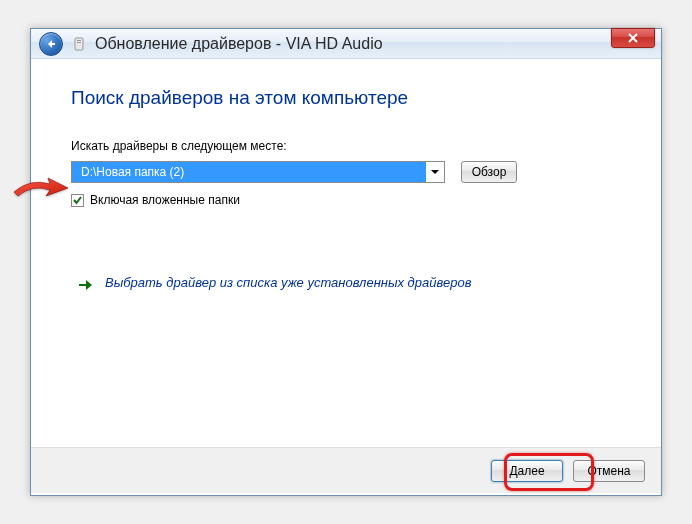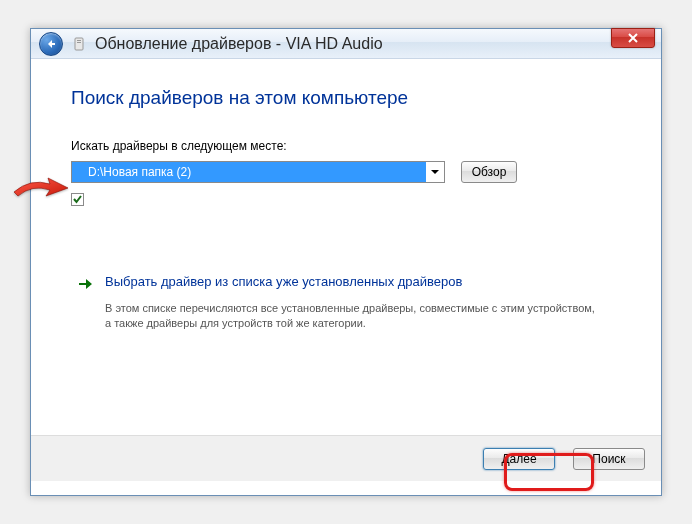--- a/index.html
+++ b/index.html
@@ -87,21 +87,21 @@
     position: relative;
     display: flex;
     align-items: center;
     background: #fff;
   }
   .combo-value {
     flex: 1;
     height: 100%;
     display: flex;
     align-items: center;
-    padding: 0 16px;
+    padding: 0 9px;
     background: #3399ff;
     color: #fff;
     font-size: 12px;
     white-space: nowrap;
     overflow: hidden;
   }
   .combo-arrow {
     width: 18px;
     height: 100%;
     display: flex;
@@ -135,33 +135,33 @@
   .checkbox svg { stroke: #1a6b1a; stroke-width: 2; fill: none; }
   .option-block { display: flex; gap: 10px; padding: 8px 4px; cursor: pointer; }
   .option-arrow {
     flex-shrink: 0;
     width: 20px;
     display: flex;
     justify-content: center;
     padding-top: 2px;
   }
   .option-arrow svg { fill: #0a720a; }
-  .option-title { color: #003399; font-size: 13px; margin-bottom: 12px; }
+  .option-title { color: #003399; font-size: 13px; margin-bottom: 2px; font-style: italic; }
   .option-desc { color: #555; font-size: 11px; line-height: 1.4; max-width: 490px; }
   .footer {
     position: absolute;
-    left: 0; right: 0; bottom: 14px;
+    left: 0; right: 0; bottom: 2px;
     height: 46px;
     background: #f0f0f0;
     border-top: 1px solid #ddd;
     display: flex;
     align-items: center;
     justify-content: flex-end;
     padding-right: 16px;
-    gap: 18px;
+    gap: 10px;
   }
   .btn {
     min-width: 72px;
     height: 22px;
     padding: 0 12px;
     background: linear-gradient(to bottom, #fdfdfd 0%, #eaeaea 45%, #dcdcdc 46%, #f0f0f0 100%);
     border: 1px solid #8a8a8a;
     border-radius: 3px;
     font-size: 12px;
     cursor: pointer;
@@ -235,38 +235,38 @@
       </div>
       <div class="browse-btn">Обзор</div>
     </div>
 
     <div class="checkbox-row">
       <div class="checkbox">
         <svg width="11" height="11" viewBox="0 0 11 11">
             <path d="M2 5 L4.5 8 L9 2"></path>
           </svg>
       </div>
+      <span>Включая вложенные папки</span>
     </div>
 
     <div class="option-block">
       <div class="option-arrow">
         <svg width="16" height="16" viewBox="0 0 16 16">
             <path d="M2 7 L9 7 L9 3 L15 8 L9 13 L9 9 L2 9 Z"></path>
           </svg>
       </div>
       <div>
         <div class="option-title">Выбрать драйвер из списка уже установленных драйверов</div>
-        <div class="option-desc">В этом списке перечисляются все установленные драйверы, совместимые с этим устройством, а также драйверы для устройств той же категории.</div>
       </div>
     </div>
   </div>
 
   <div class="footer">
     <div class="btn default">Далее</div>
-    <div class="btn">Поиск</div>
+    <div class="btn">Отмена</div>
   </div>
 </div>
 
 <div class="anno-arrow">
   <svg width="60" height="30" viewBox="0 0 60 30">
     <defs>
       <linearGradient id="rg" x1="0" y1="0" x2="1" y2="1">
         <stop offset="0" stop-color="#ff5a4a"></stop>
           <stop offset="1" stop-color="#c81a0a"></stop>
       </linearGradient>

